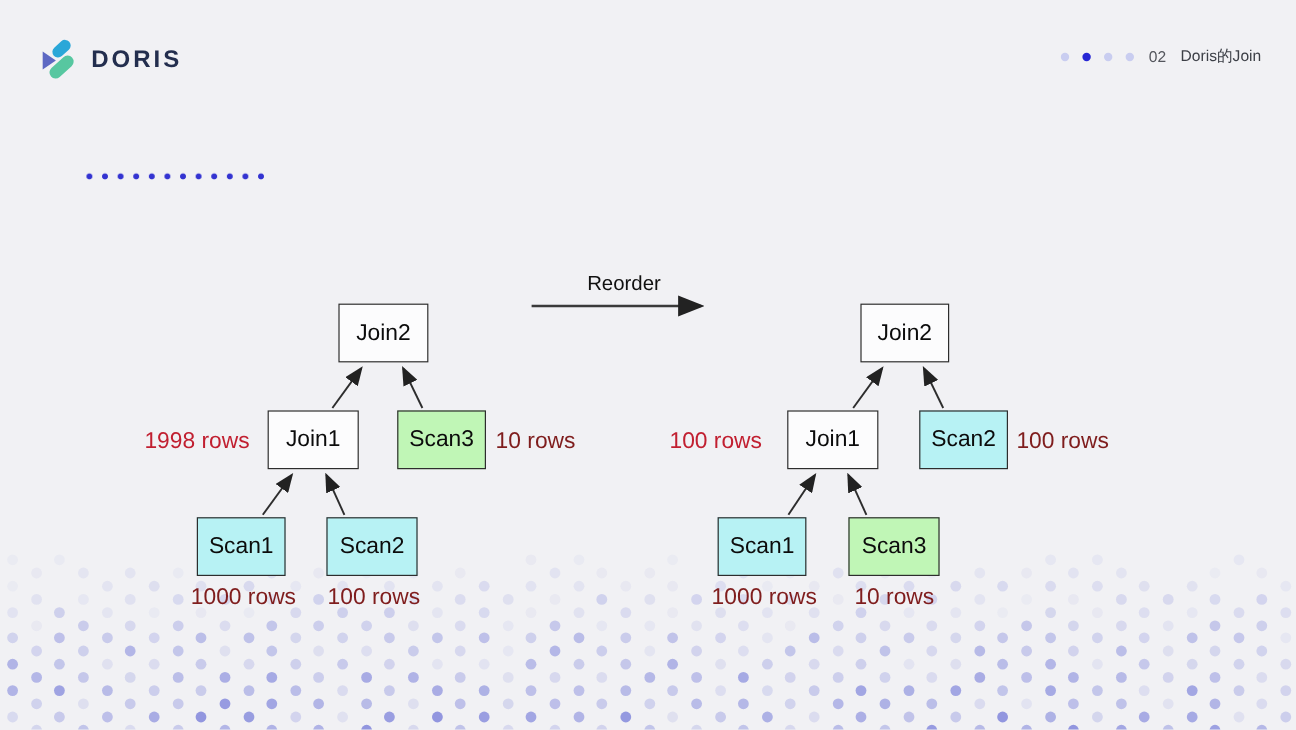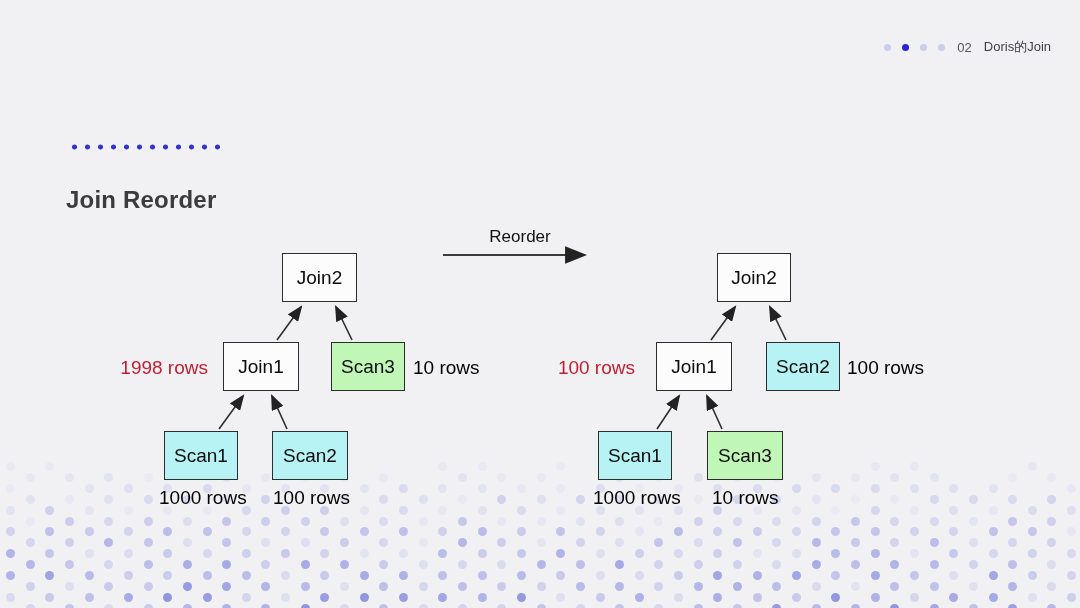--- a/index.html
+++ b/index.html
@@ -35,21 +35,21 @@
   
   .arrow-layer{position:absolute;left:0;top:0;z-index:2;pointer-events:none;}
   .node{
     position:absolute;z-index:3;box-sizing:border-box;
     border:1.6px solid #2d2d2d;background:#fcfcfd;
     display:flex;align-items:center;justify-content:center;
     font-size:19px;color:#0c0c0c;
   }
   .node.cyan{background:#b7f2f4;}
   .node.green{background:#c0f6b6;}
-  .rowlabel{position:absolute;z-index:3;font-size:19px;color:#000000;white-space:nowrap;}
+  .rowlabel{position:absolute;z-index:3;font-size:19px;color:#7f1d1d;white-space:nowrap;}
   .rowlabel.red{color:#c11f30;}
   .reorder-label{position:absolute;left:468px;top:227px;width:104px;text-align:center;
     font-size:17px;color:#111;z-index:3;}
 
   
   #dot-pattern{position:absolute;inset:0;z-index:1;pointer-events:none;}
   #dot-pattern span{position:absolute;width:9px;height:9px;border-radius:50%;background:#7a80da;}
 </style>
 </head>
 <body>
@@ -416,34 +416,41 @@
       <span style="left: 772.3px; top: 603.7px; opacity: 0.76;"></span>
       <span style="left: 811.6px; top: 603.7px; opacity: 0.49;"></span>
       <span style="left: 850.9px; top: 603.7px; opacity: 0.54;"></span>
       <span style="left: 890.2px; top: 603.7px; opacity: 0.8;"></span>
       <span style="left: 929.5px; top: 603.7px; opacity: 0.65;"></span>
       <span style="left: 968.8px; top: 603.7px; opacity: 0.42;"></span>
       <span style="left: 1008.1px; top: 603.7px; opacity: 0.71;"></span>
       <span style="left: 1047.4px; top: 603.7px; opacity: 0.5;"></span>
     </div>
 
+  <div class="logo">
+    <svg width="33" height="40" viewBox="0 0 42 50">
+      <rect x="11" y="7" width="22" height="12" rx="6" fill="#2aa7d8" transform="rotate(-42 22 13)"></rect>
+      <polygon points="2,16 16,25.5 2,35" fill="#5d68c3"></polygon>
+      <rect x="7" y="26" width="30" height="13" rx="6.5" fill="#57c7a0" transform="rotate(-42 22 32.5)"></rect>
+    </svg>
+    <span class="brand">DORIS</span>
+  </div>
 
   <div class="head-right">
     <div class="pag-dots">
         <span class="pdot"></span>
         <span class="pdot active"></span>
         <span class="pdot"></span>
         <span class="pdot"></span>
       </div>
     <span class="page-num">02</span>
     <span class="section-title">Doris的Join</span>
   </div>
 
   <div class="accent-dotline"></div>
-  <h1 class="page-title">Join Reorder</h1>
 
   <svg class="arrow-layer" width="1080" height="608" viewBox="0 0 1080 608">
     <defs>
       <marker id="ah" markerWidth="10" markerHeight="8" refX="8.6" refY="4" orient="auto">
         <path d="M0,0 L10,4 L0,8 Z" fill="#222"></path>
       </marker>
     </defs>
 
     <line x1="277" y1="340" x2="301" y2="307" stroke="#2d2d2d" stroke-width="1.6" marker-end="url(#ah)"></line>
     <line x1="352" y1="340" x2="336" y2="307" stroke="#2d2d2d" stroke-width="1.6" marker-end="url(#ah)"></line>

